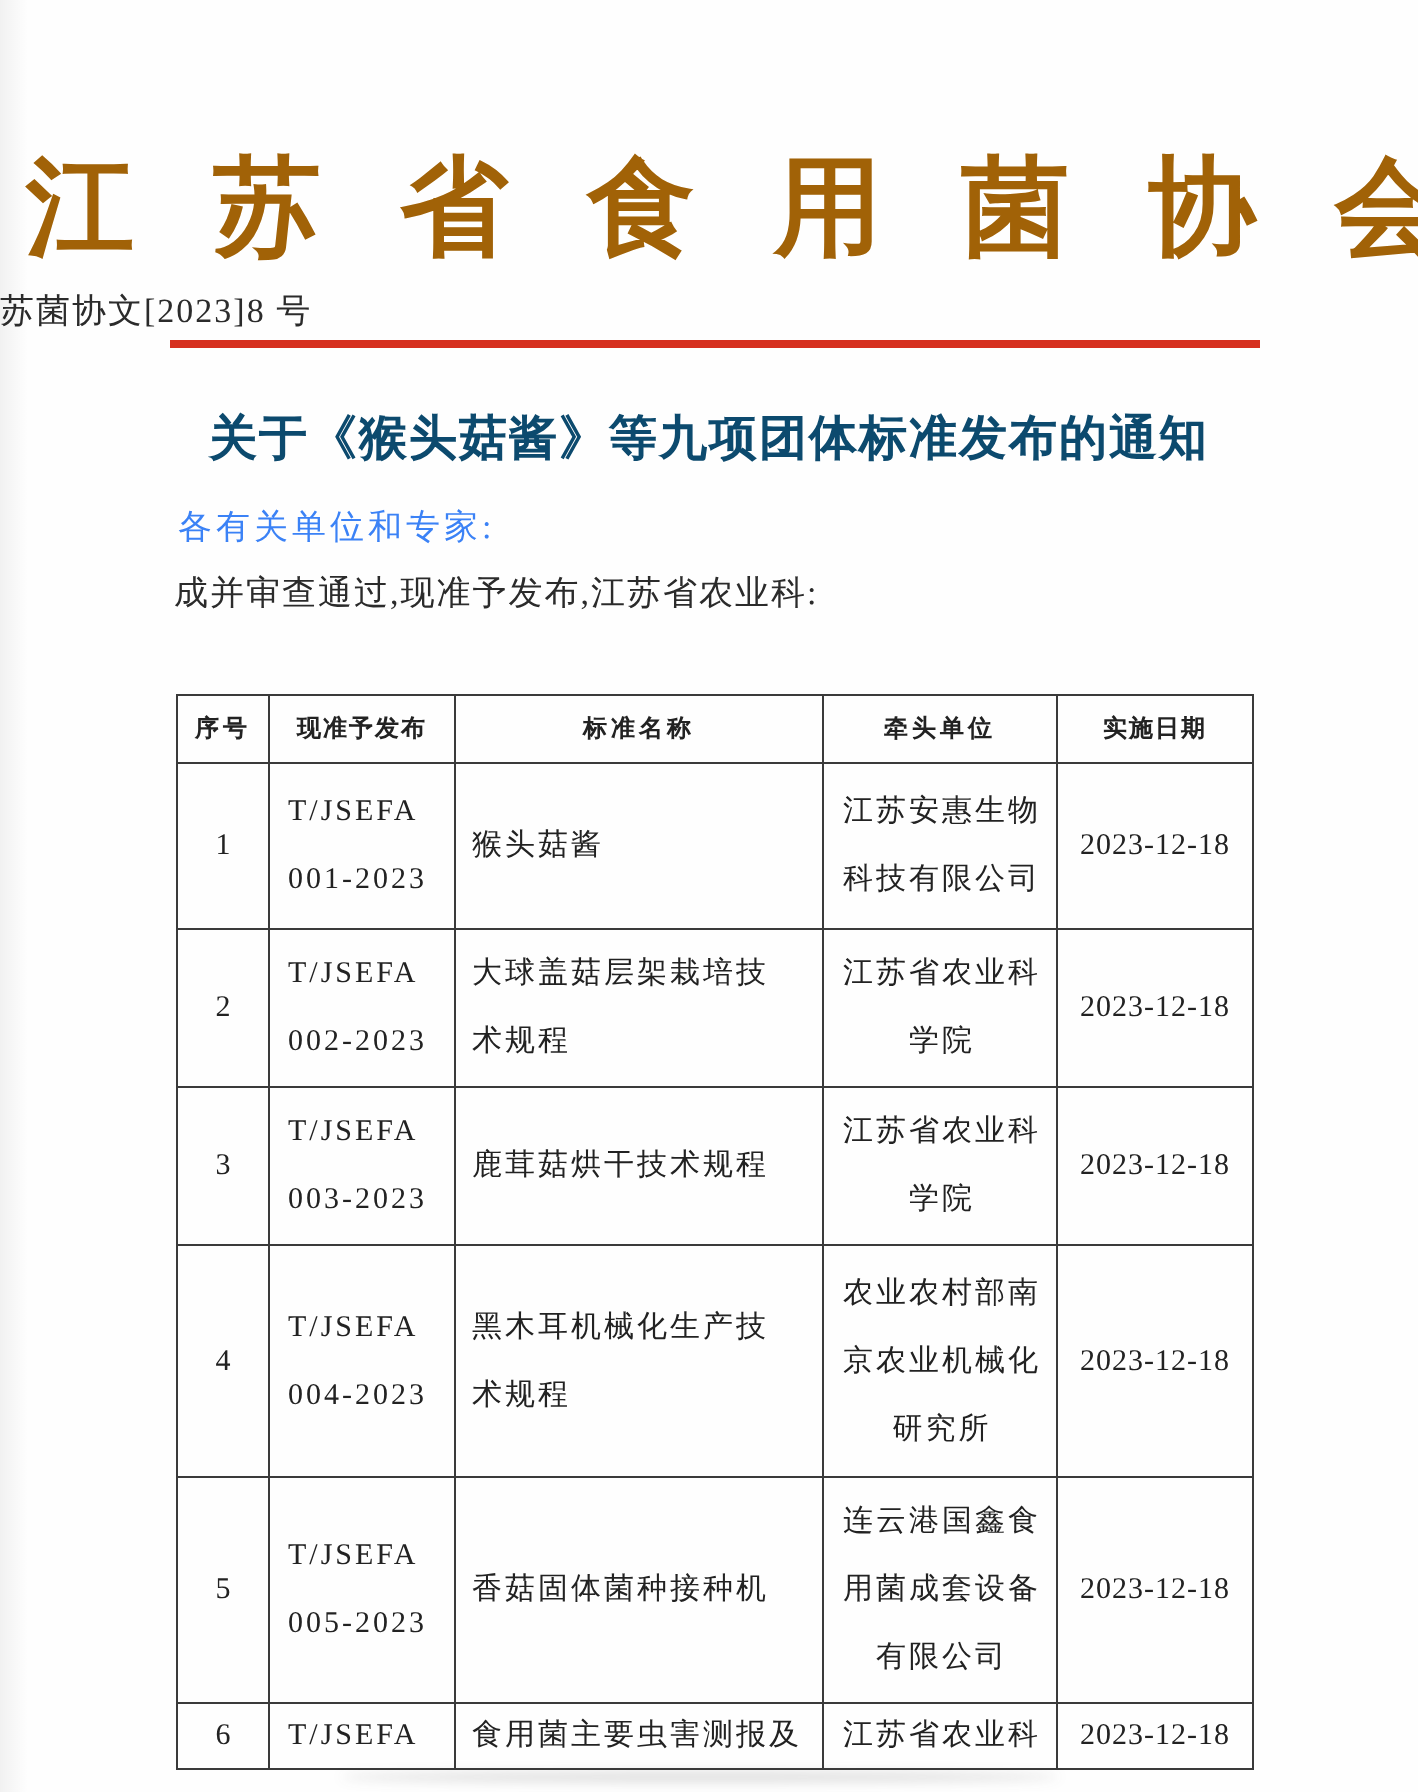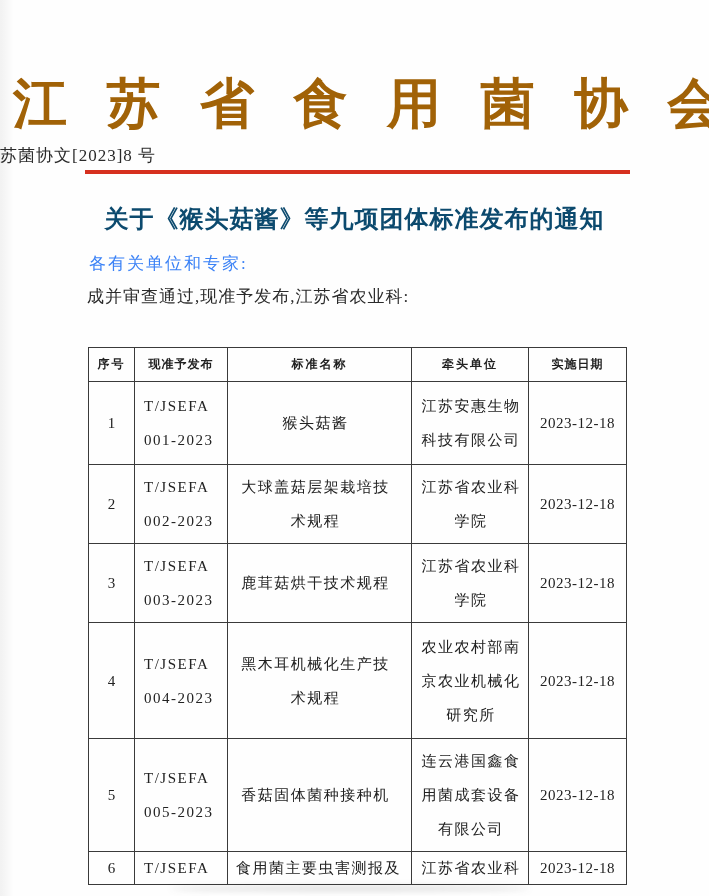--- a/index.html
+++ b/index.html
@@ -121,21 +121,21 @@
     letter-spacing: 2px;
     font-size: 12px;
     white-space: nowrap;
   }
   tr.head th.col-date, tr.head th.col-code { letter-spacing: 1px; }
 
   td { line-height: 34px; letter-spacing: 1.5px; }
   td.c-no   { text-align: center; letter-spacing: 0; }
   td.c-code { text-align: left; padding-left: 9px; padding-right: 4px;
               font-family: "Liberation Serif", "DejaVu Serif", serif; }
-  td.c-name { text-align: center; padding-left: 8px; padding-right: 16px;
+  td.c-name { text-align: left; padding-left: 8px; padding-right: 16px;
               word-break: break-all; }
   td.c-org  { text-align: center; padding-left: 8px; padding-right: 6px;
               word-break: break-all; }
   td.c-date { text-align: center; letter-spacing: 0.5px; white-space: nowrap; }
 
   tr.r1 td { height: 83px; }
   tr.r2 td { height: 79px; border-radius: 11px; }
   tr.r3 td { height: 79px; }
   tr.r4 td { height: 116px; }
   tr.r5 td { height: 113px; }

